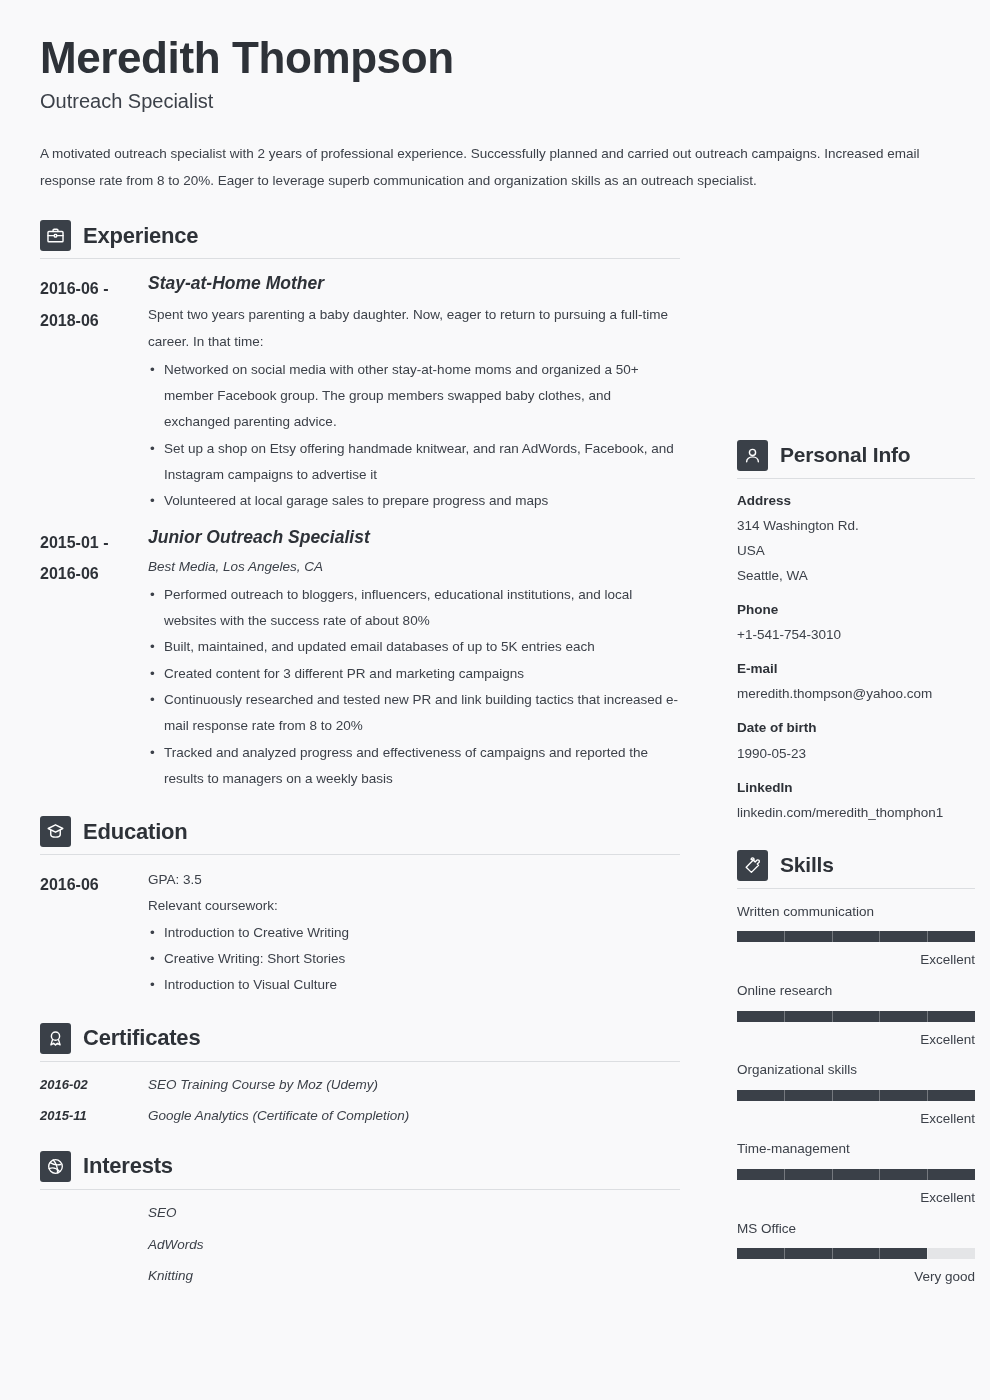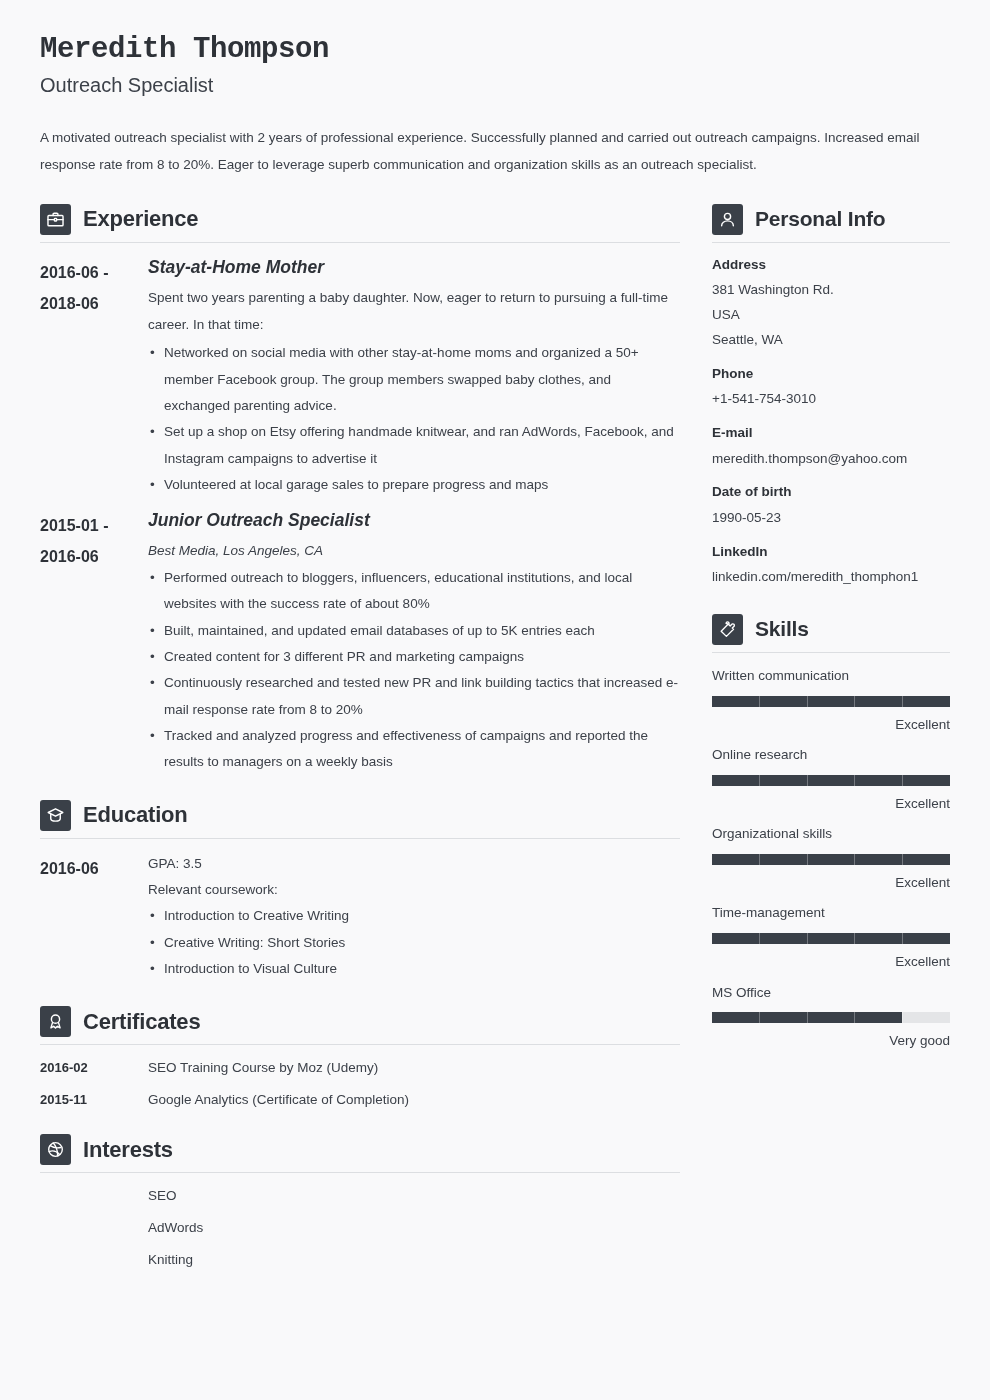--- a/index.html
+++ b/index.html
@@ -17,47 +17,47 @@
     width: 990px;
     height: 1400px;
     background: #f9f9fa;
     box-sizing: border-box;
     padding: 34px 40px 0 40px;
     overflow: hidden;
   }
 
   
   .hdr-name {
-    font-size: 29px;
+    font-size: 44px;
     font-weight: bold;
     color: #2e3238;
     letter-spacing: -0.4px;
     line-height: 1.1;
     margin: 0 0 6px 0;
-    font-family: Liberation Mono, monospace;
   }
   .hdr-title {
     font-size: 20px;
     font-weight: normal;
     color: #3c4149;
     line-height: 1.3;
     margin: 0 0 26px 0;
   }
   .hdr-summary {
     font-size: 13.5px;
     line-height: 2.0;
     color: #3c4149;
     max-width: 915px;
     margin: 0 0 26px 0;
   }
 
   
   .body-cols {
     display: flex;
-    align-items: flex-start;
+    align-items: flex-end;
+    gap: 25px;
   }
   .col-main { width: 640px; flex: none; }
   .col-side { width: 238px; flex: none; margin-left: 32px; }
 
   
   .sec {
     margin-bottom: 4px;
   }
   .sec-head {
     display: flex;
@@ -151,20 +151,21 @@
     font-size: 13.5px;
     line-height: 1.95;
     color: #3c4149;
   }
 
   
   .simple-row {
     display: flex;
     align-items: baseline;
     margin-bottom: 10px;
+    font-style: italic;
   }
   .simple-date {
     width: 108px;
     flex: none;
     font-size: 13px;
     font-weight: bold;
     color: #2e3238;
   }
   .simple-text {
     font-size: 13.5px;
@@ -383,21 +384,21 @@
               <circle cx="12" cy="8.2" r="3.9"></circle>
               <path d="M4.6 20c0-3.8 3.3-6.3 7.4-6.3s7.4 2.5 7.4 6.3"></path>
             </svg>
           </span>
           <span class="sec-title">Personal Info</span>
         </div>
         <div class="sec-rule"></div>
 
         <div>
           <div class="pi-label first">Address</div>
-          <div class="pi-value">381 Washington Rd.</div>
+          <div class="pi-value">314 Washington Rd.</div>
           <div class="pi-value">USA</div>
           <div class="pi-value">Seattle, WA</div>
         </div>
 
         <div>
           <div class="pi-label">Phone</div>
           <div class="pi-value">+1-541-754-3010</div>
         </div>
 
         <div>

